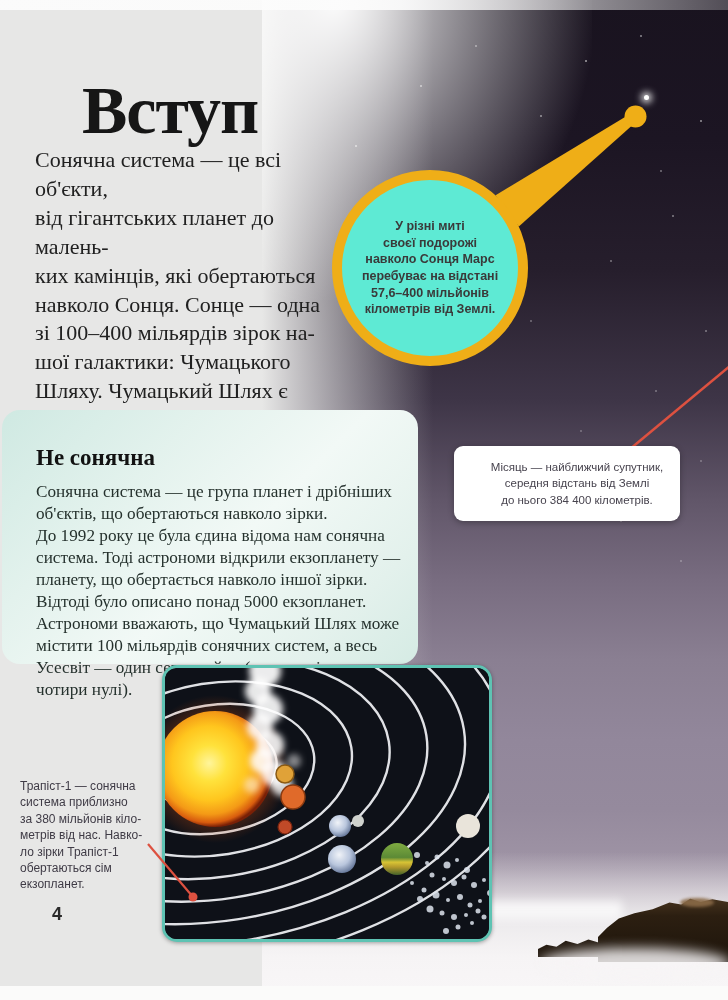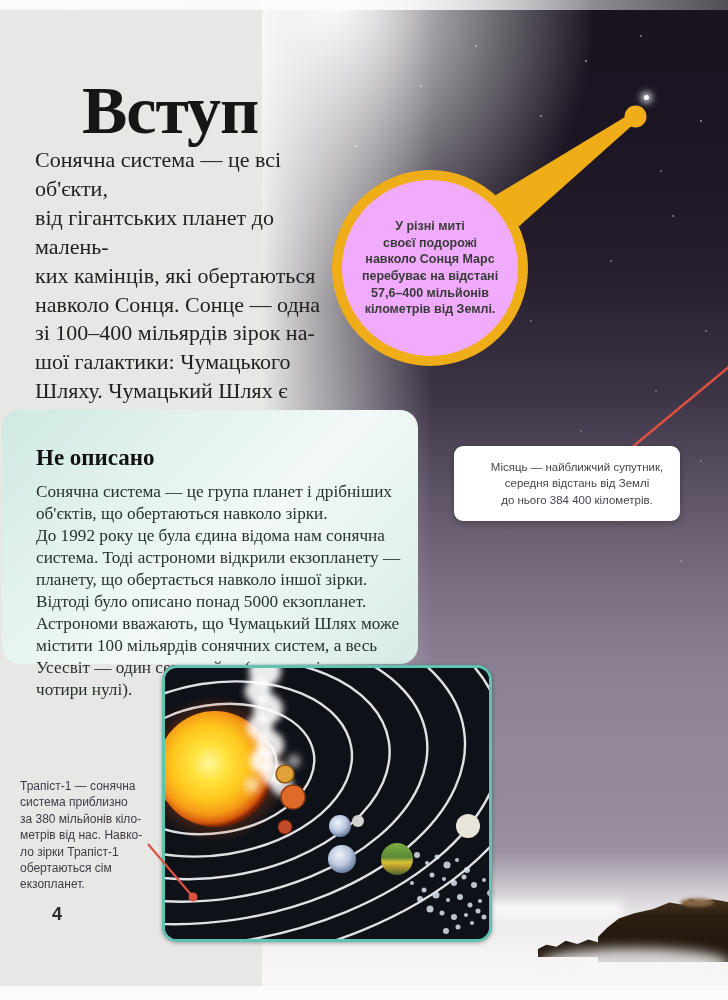--- a/index.html
+++ b/index.html
@@ -50,21 +50,21 @@
   .bottom-strip{left:0;top:986px;width:728px;height:14px;background:#fbfbfa;}
 
   
   .page-title{left:35px;top:30px;font-size:68px;font-weight:bold;color:#161616;
     letter-spacing:-1px;line-height:1;margin-left:47px;}
   .intro-text{left:35px;top:124px;width:295px;font-size:22px;line-height:28.9px;
     color:#212121;white-space:pre-line;}
 
   
   .mars-circle{left:332px;top:170px;width:176px;height:176px;border-radius:50%;
-    background:#f0abfc;border:10px solid #efae17;display:flex;align-items:center;justify-content:center;}
+    background:#5eead4;border:10px solid #efae17;display:flex;align-items:center;justify-content:center;}
   .mars-text{font-family:"Liberation Sans",sans-serif;font-size:12.5px;font-weight:bold;
     line-height:16.6px;color:#3a3a3a;text-align:center;white-space:pre-line;}
 
   
   .moon-box{left:454px;top:446px;width:206px;height:75px;background:#fff;border-radius:9px;
     box-shadow:0 2px 6px rgba(0,0,0,.3);display:flex;align-items:center;justify-content:center;padding-left:20px;}
   .moon-text{font-family:"Liberation Sans",sans-serif;font-size:11.5px;line-height:16.2px;
     color:#47434e;text-align:center;white-space:pre-line;}
 
   
@@ -110,21 +110,21 @@
 ких камінців, які обертаються
 навколо Сонця. Сонце — одна
 зі 100–400 мільярдів зірок на-
 шої галактики: Чумацького
 Шляху. Чумацький Шлях є однією
 з, імовірно, двох трильйонів га-
 лактик Усесвіту, в яких містить-
 ся все, що нам відомо.</p>
 
 <div class="abs mint-box"></div>
-<h2 class="abs mint-heading">Не описано</h2>
+<h2 class="abs mint-heading">Не сонячна</h2>
 <p class="abs mint-text">Сонячна система — це група планет і дрібніших
 об'єктів, що обертаються навколо зірки.
 До 1992 року це була єдина відома нам сонячна
 система. Тоді астрономи відкрили екзопланету —
 планету, що обертається навколо іншої зірки.
 Відтоді було описано понад 5000 екзопланет.
 Астрономи вважають, що Чумацький Шлях може
 містити 100 мільярдів сонячних систем, а весь
 Усесвіт — один септильйон (одиниця і двадцять
 чотири нулі).</p>

